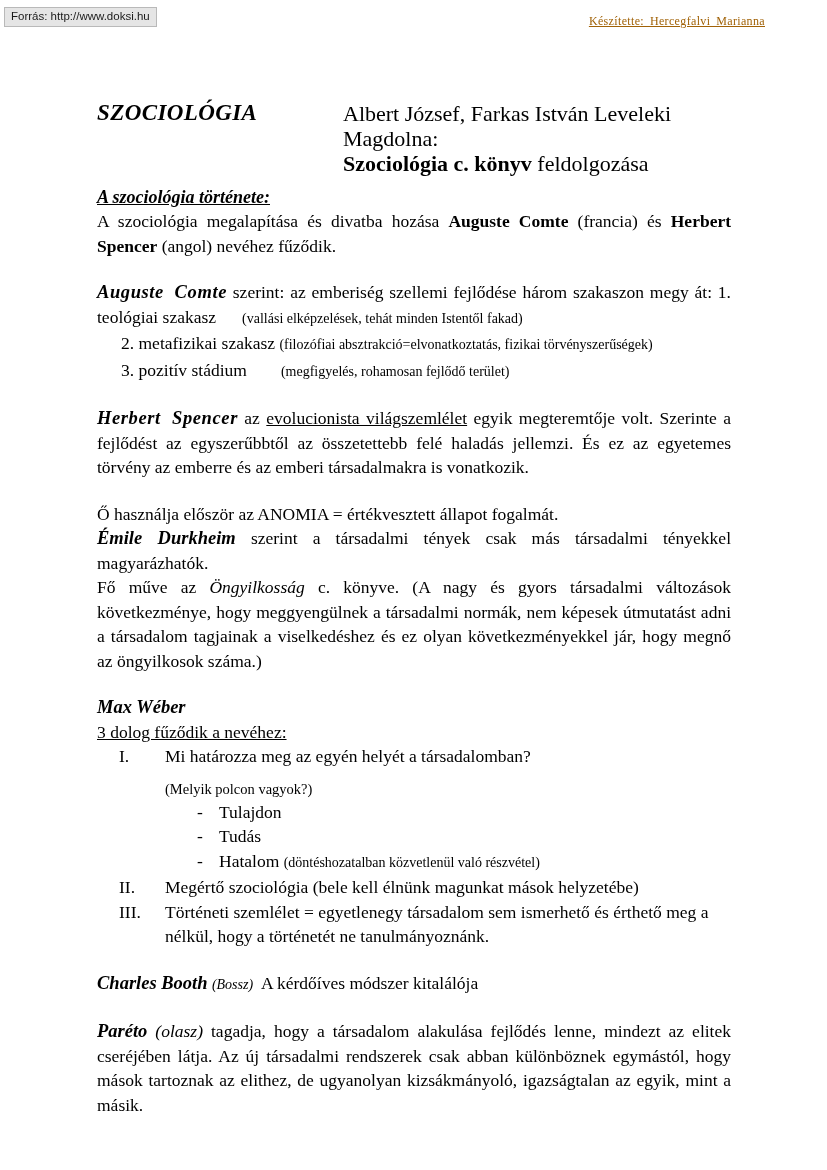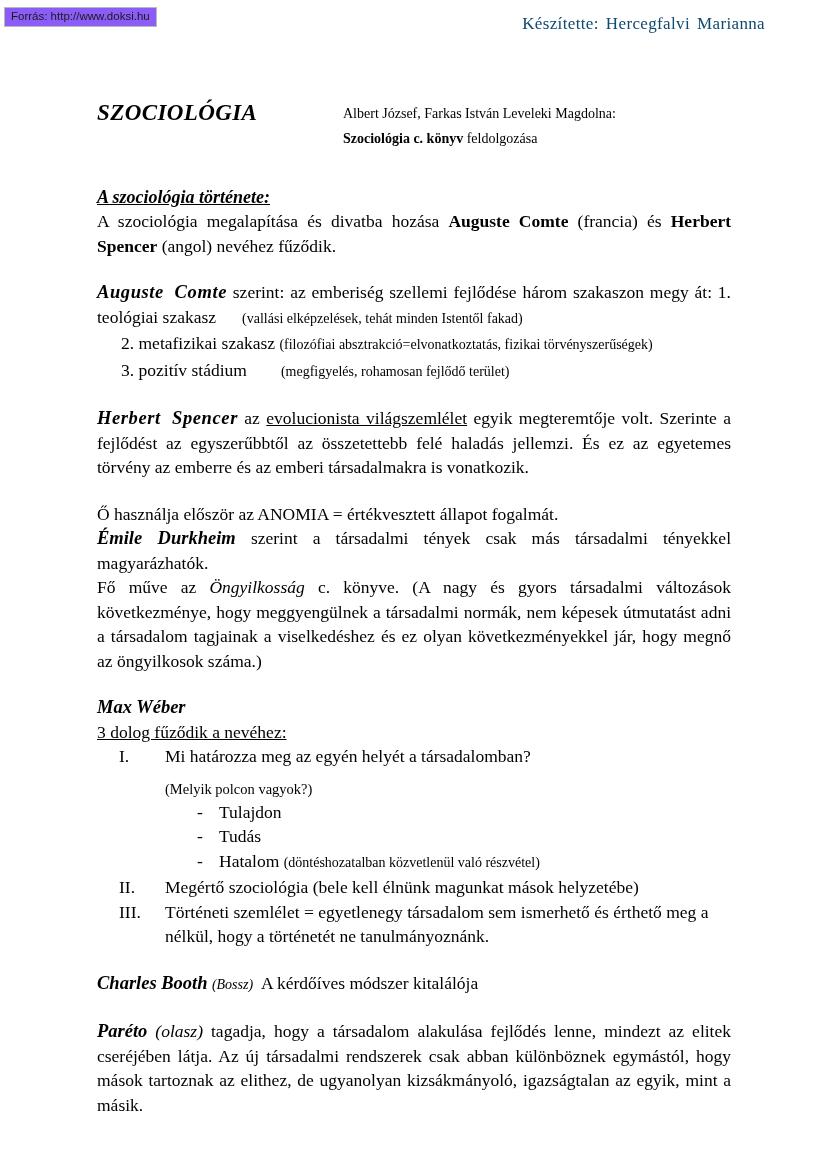--- a/index.html
+++ b/index.html
@@ -24,37 +24,38 @@
     left: 0;
     width: 827px;
     height: 46px;
   }
   .source-box {
     position: absolute;
     left: 4px;
     top: 7px;
     padding: 2px 6px 3px 6px;
     border: 1px solid #b9b9b9;
-    background: #8b5cf6;
+    background: #e5e5e5;
     font-family: "Liberation Sans", "DejaVu Sans", sans-serif;
     font-size: 11.5px;
     line-height: 13px;
     color: #1a1a1a;
     white-space: nowrap;
   }
   .author-credit {
     position: absolute;
     right: 62px;
     top: 14px;
     font-family: "Liberation Serif", "DejaVu Serif", serif;
-    font-size: 17px;
+    font-size: 12px;
     letter-spacing: 0.35px;
     word-spacing: 2.5px;
-    color: #0c4a6e;
+    color: #a16207;
     white-space: nowrap;
+    text-decoration: underline;
   }
 
   
   .page-body {
     position: absolute;
     left: 97px;
     top: 0;
     width: 634px;
   }
 
@@ -72,21 +73,21 @@
     font-style: italic;
     font-size: 23px;
     letter-spacing: 0.4px;
     line-height: 28px;
   }
   .title-byline {
     position: absolute;
     left: 246px;
     top: 2px;
     width: 390px;
-    font-size: 14px;
+    font-size: 22px;
     line-height: 25px;
   }
   .title-byline .bold {
     font-weight: bold;
   }
 
   
   .section-heading {
     font-weight: bold;
     font-style: italic;

